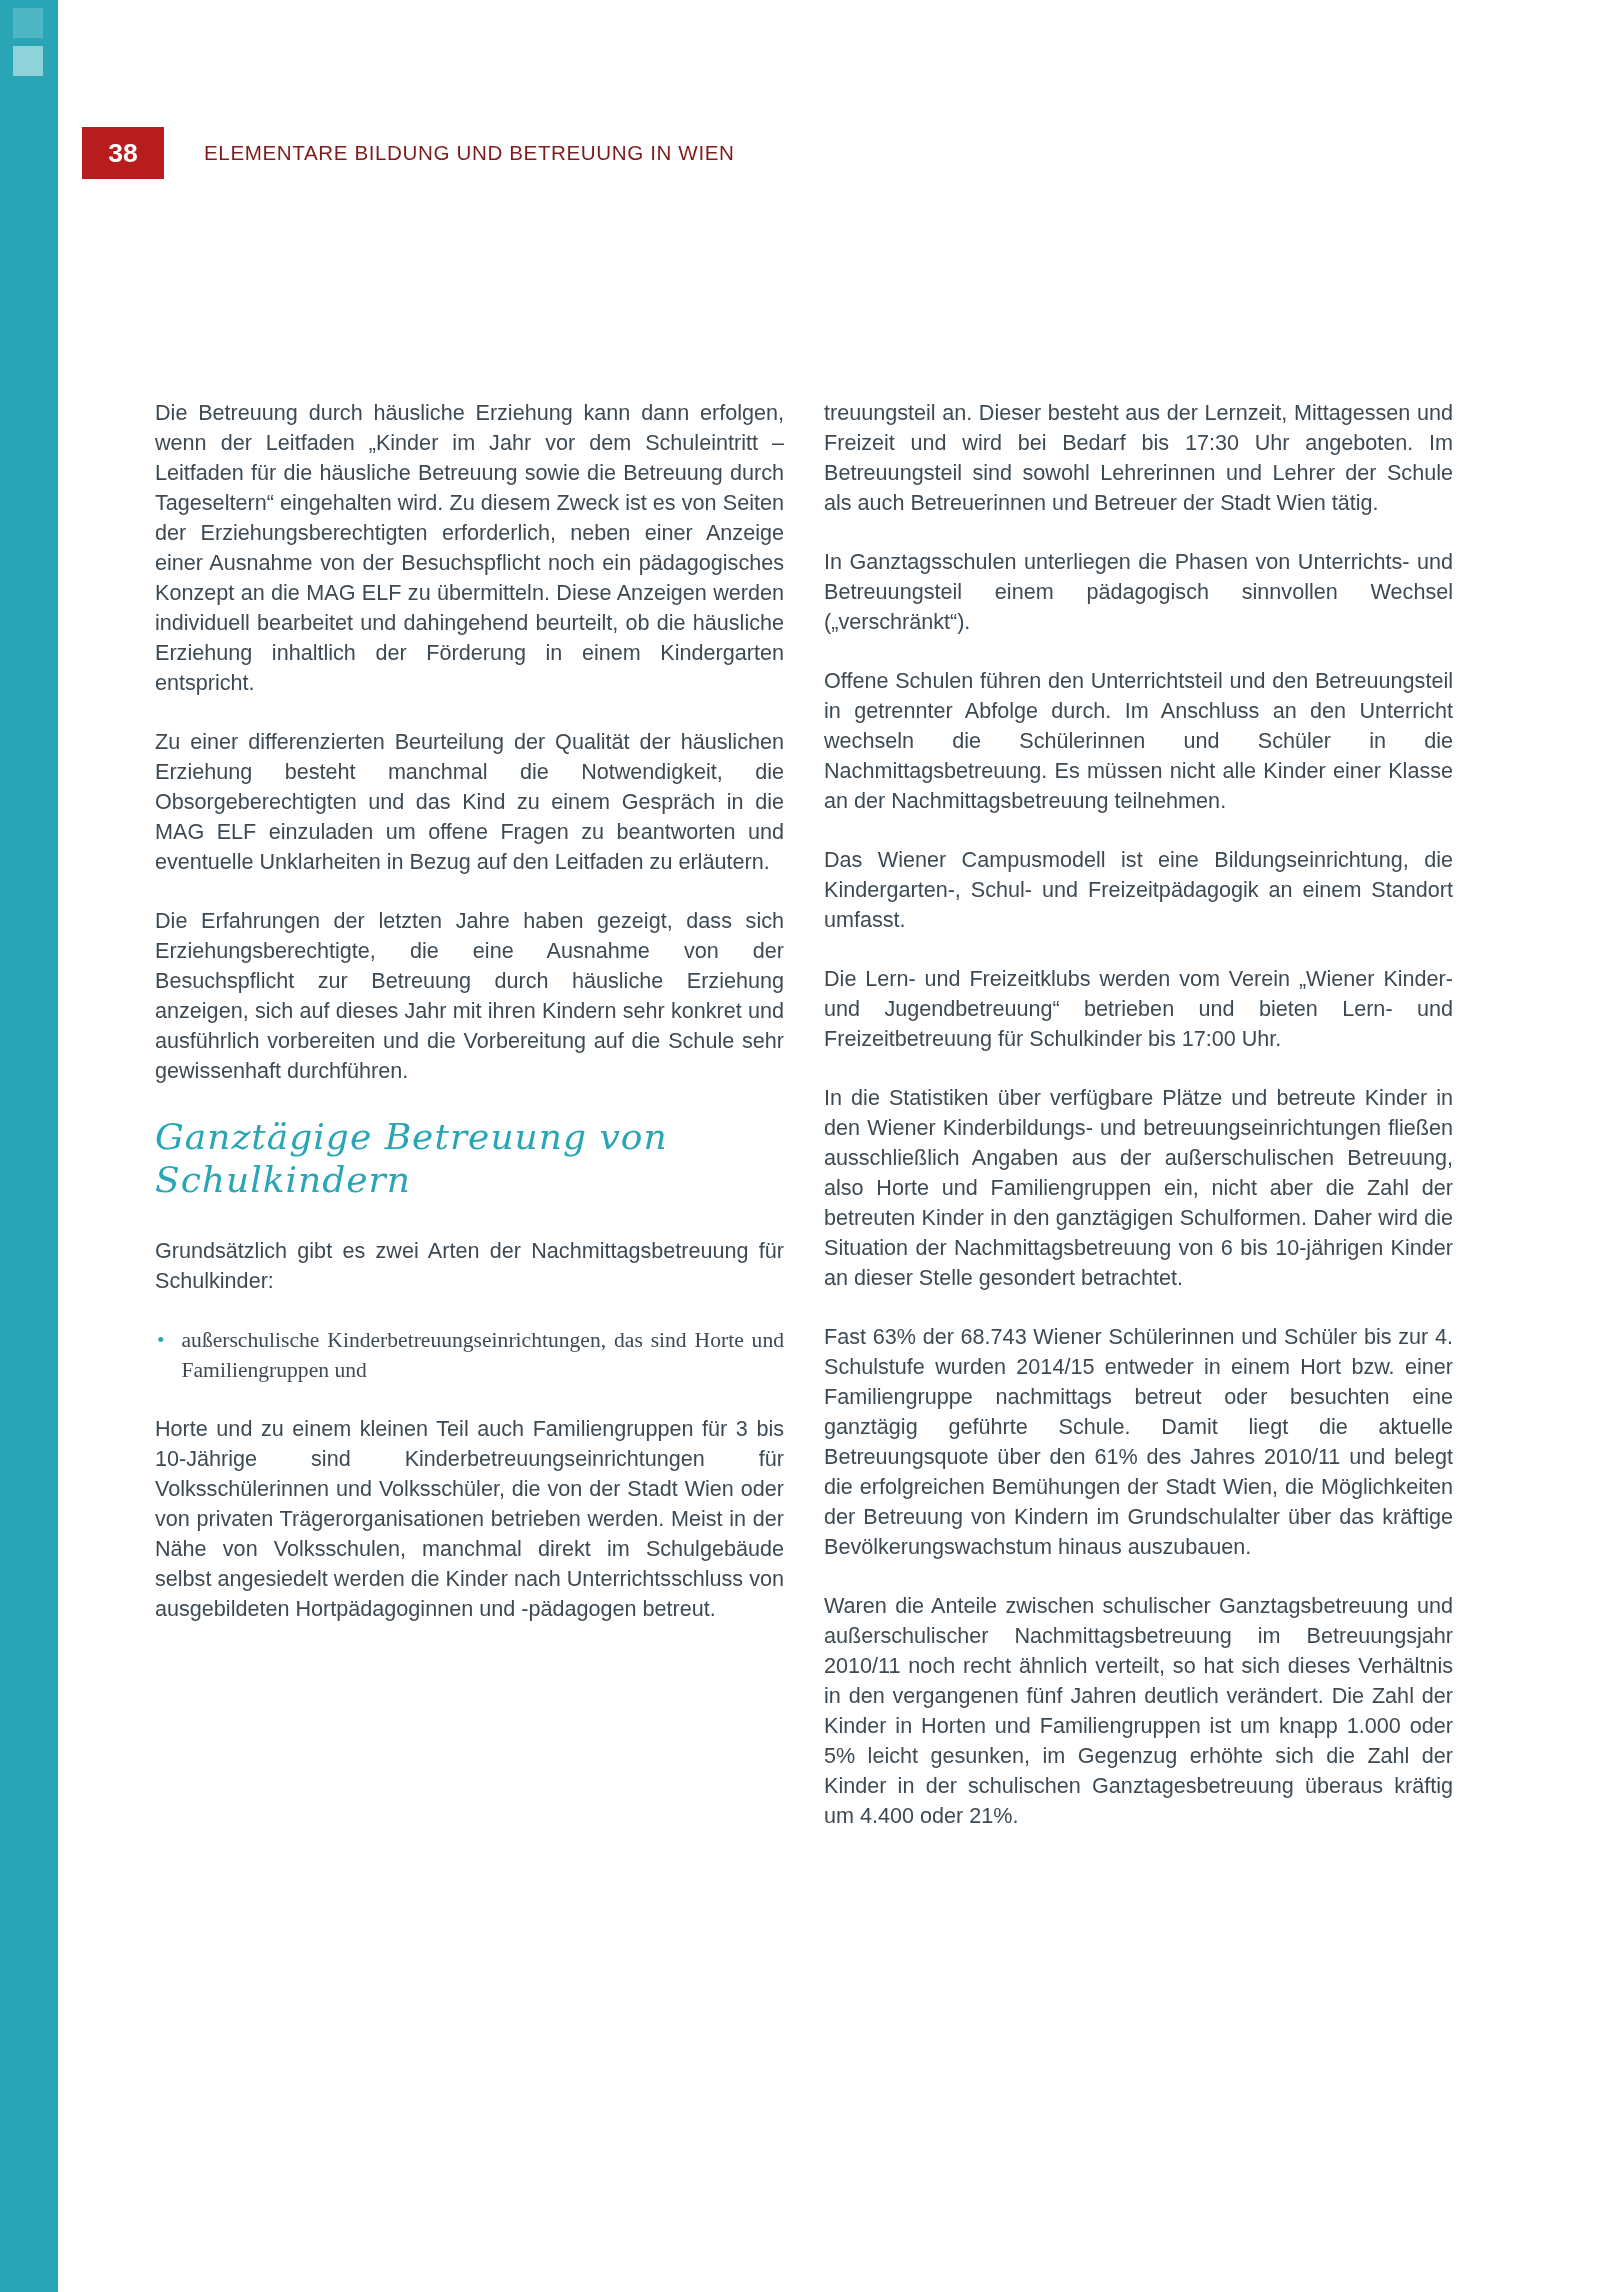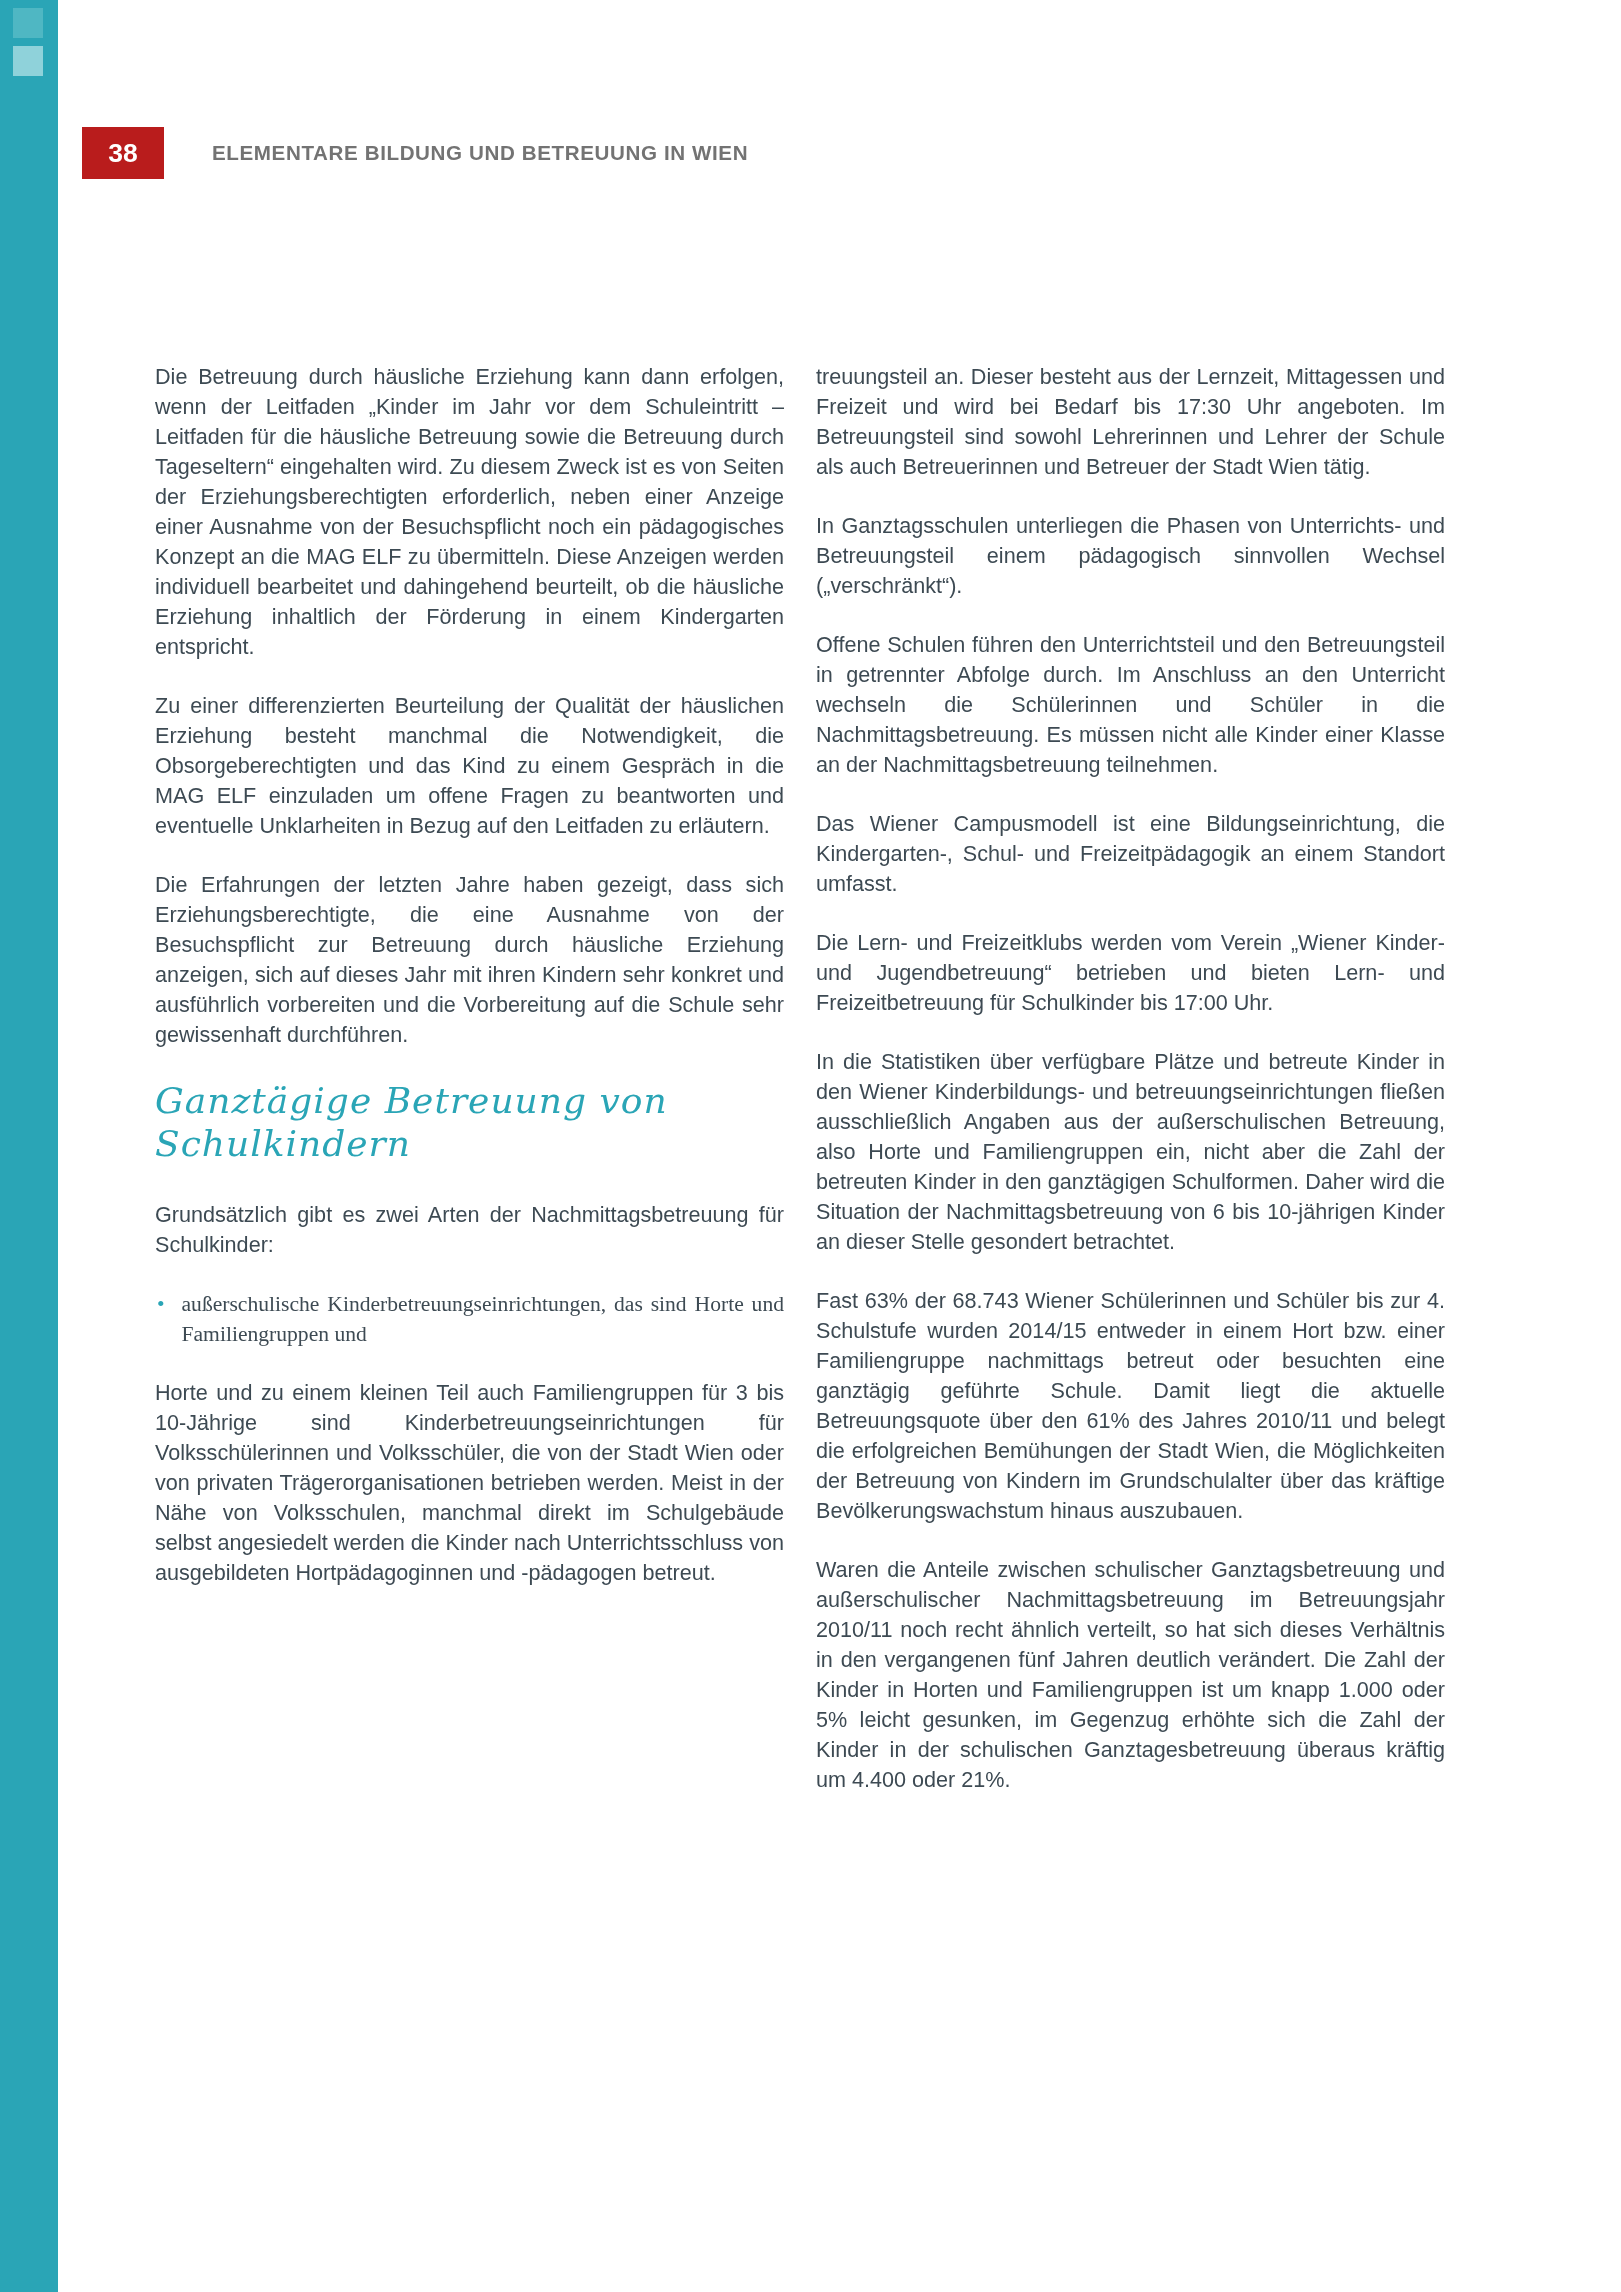--- a/index.html
+++ b/index.html
@@ -37,38 +37,38 @@
     background: #b91c1c;
     color: #ffffff;
     display: flex;
     align-items: center;
     justify-content: center;
     font-size: 26.5px;
     font-weight: bold;
   }
   .header-title {
     position: absolute;
-    left: 212px; top: 127px;
+    left: 204px; top: 127px;
     height: 52px;
     display: flex;
     align-items: center;
-    color: #737373;
+    color: #7f1d1d;
     font-size: 20.6px;
-    font-weight: bold;
+    font-weight: normal;
     letter-spacing: 0.6px;
   }
 
   
   .content {
     position: absolute;
     left: 155px;
-    top: 362px;
+    top: 398px;
     width: 1304px;
     display: flex;
-    gap: 32px;
+    gap: 40px;
   }
   .col {
     width: 629px;
     font-size: 21.6px;
     line-height: 30px;
   }
   .col p {
     margin: 0 0 29px 0;
     text-align: justify;
   }

